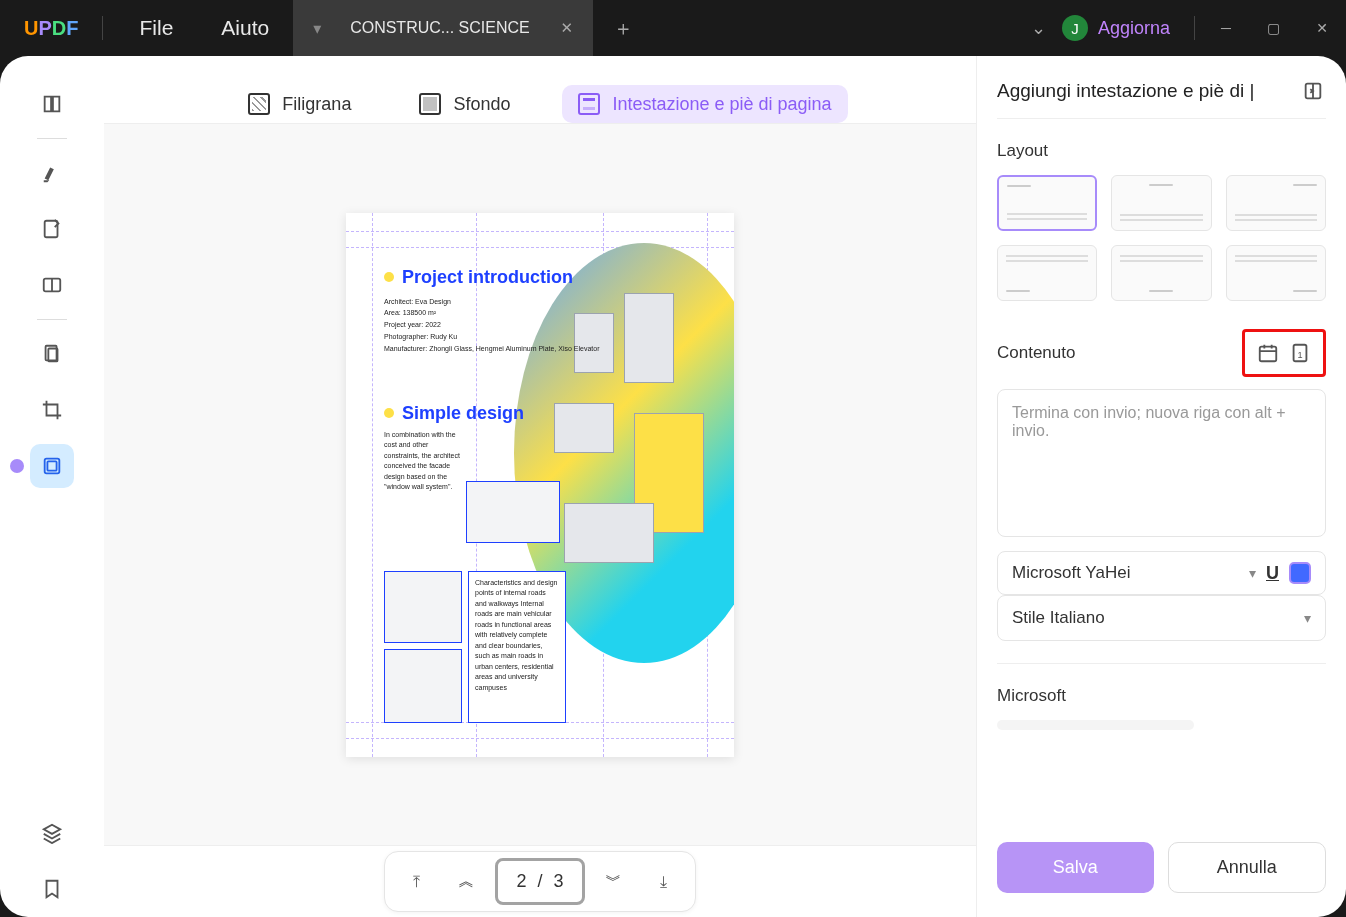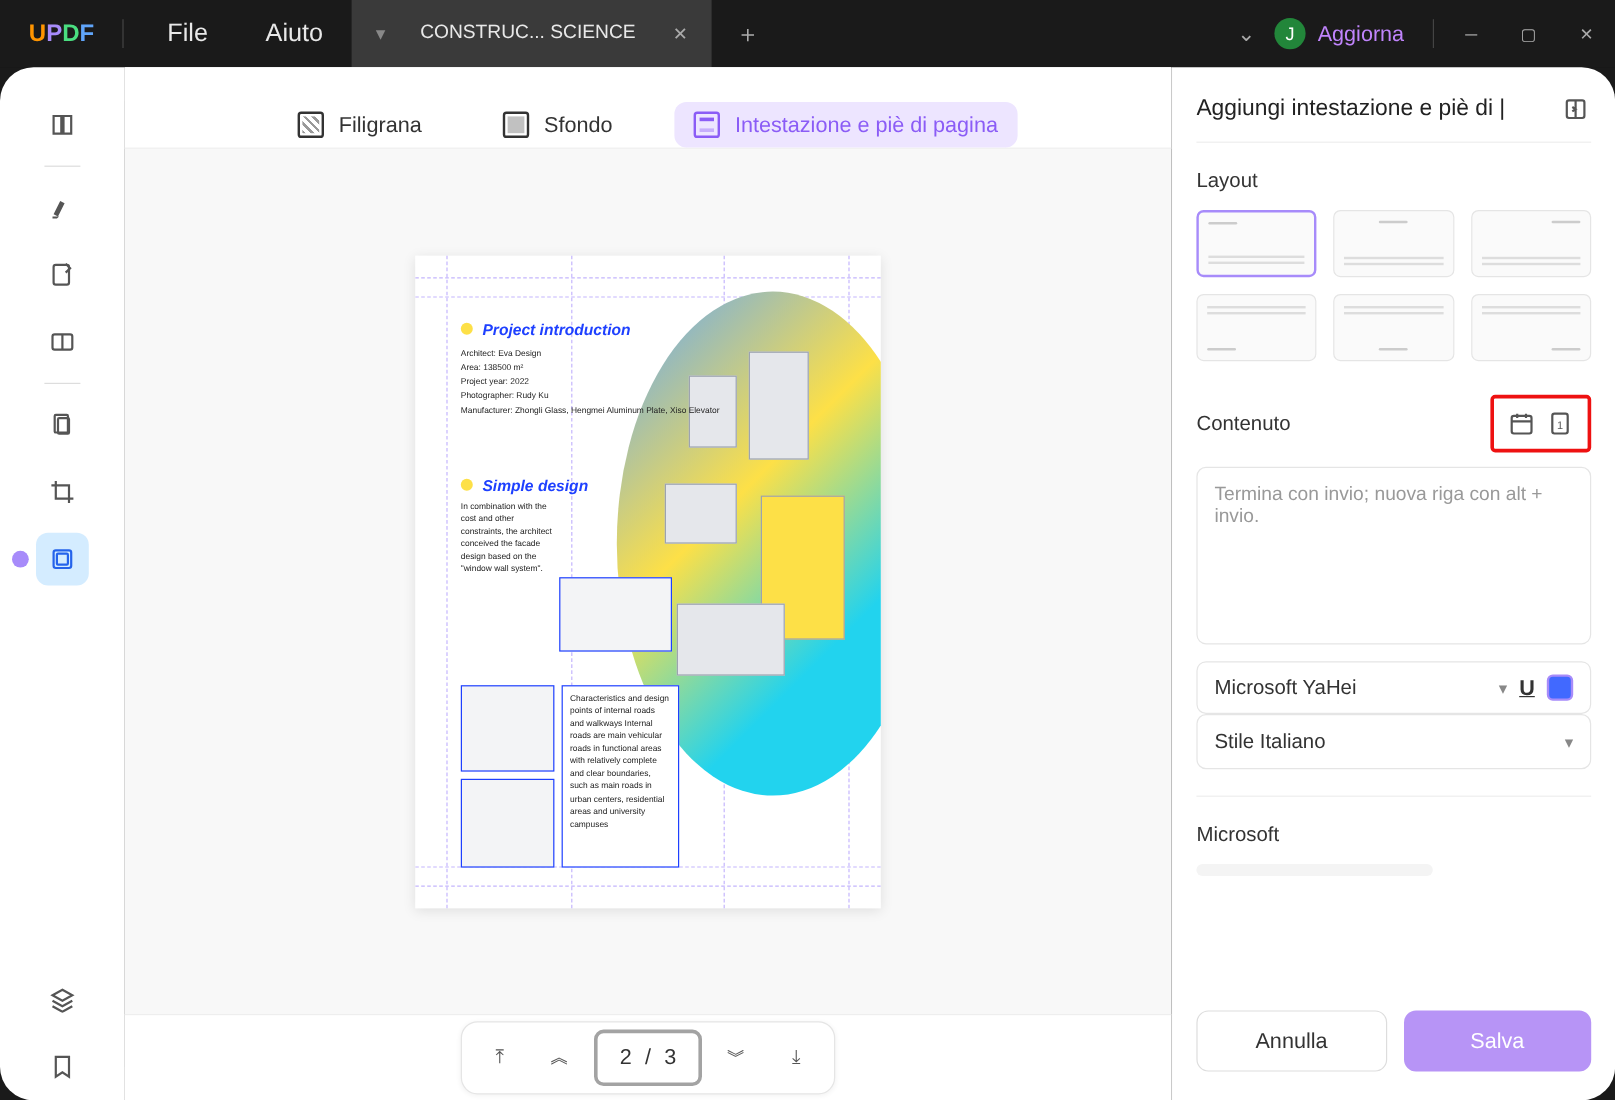--- a/index.html
+++ b/index.html
@@ -51,21 +51,21 @@
 
 
 .preview-area { flex: 1; display: flex; align-items: center; justify-content: center; position: relative; }
 .page { width: 388px; height: 544px; background: #fff; box-shadow: 0 2px 10px rgba(0,0,0,.1); position: relative; overflow: hidden; }
 .guide-h { position: absolute; left: 0; right: 0; height: 0; border-top: 1px dashed #c4b5fd; }
 .guide-v { position: absolute; top: 0; bottom: 0; width: 0; border-left: 1px dashed #c4b5fd; }
 .page-content { padding: 42px 38px; position: relative; height: 100%; }
 .doc-title { color: #1e40ff; font-weight: 800; font-size: 18px; line-height: 1.3; font-family: Arial, sans-serif; letter-spacing: .5px; }
 .doc-section { display: flex; align-items: center; gap: 8px; margin-top: 12px; }
 .bullet { width: 10px; height: 10px; background: #fde047; border-radius: 50%; }
-.sec-title { color: #1e40ff; font-style: italic; font-weight: 600; font-size: 13px; }
+.sec-title { color: #1e40ff; font-weight: 600; font-size: 18px; }
 .doc-meta { font-size: 7px; color: #222; line-height: 1.7; margin-top: 8px; }
 .doc-para { font-size: 7px; color: #222; line-height: 1.5; margin-top: 6px; width: 80px; }
 .illus { position: absolute; right: -40px; top: 30px; width: 260px; height: 420px; border-radius: 50%; background: linear-gradient(135deg, #60a5fa 0%, #fde047 40%, #22d3ee 70%); overflow: hidden; }
 .illus-b { position: absolute; background: #e5e7eb; border: 1px solid #9ca3af; }
 .img-box { border: 1px solid #1e40ff; position: absolute; background: #f3f4f6; }
 .text-box { border: 1px solid #1e40ff; position: absolute; padding: 6px; font-size: 7px; color: #222; line-height: 1.5; background: #fff; }
 
 
 .pagination { height: 72px; display: flex; align-items: center; justify-content: center; gap: 8px; background: #fff; border-top: 1px solid #eee; }
 .pg-btn { width: 42px; height: 42px; border-radius: 8px; display: flex; align-items: center; justify-content: center; cursor: pointer; color: #555; font-size: 16px; }
@@ -337,17 +337,17 @@
     <div class="select">
       <span>Stile Italiano</span>
       <span class="format-chev">▾</span>
     </div>
 
     <hr class="panel-hr">
     <div class="panel-label">Microsoft</div>
     <div style="height:10px;background:#f4f4f4;border-radius:6px;width:60%;margin-bottom:8px"></div>
 
     <div class="panel-footer">
+      <button class="btn btn-primary">Salva</button>
       <button class="btn btn-secondary">Annulla</button>
-      <button class="btn btn-primary">Salva</button>
     </div>
   </div>
 </div>
 
 </body></html>

